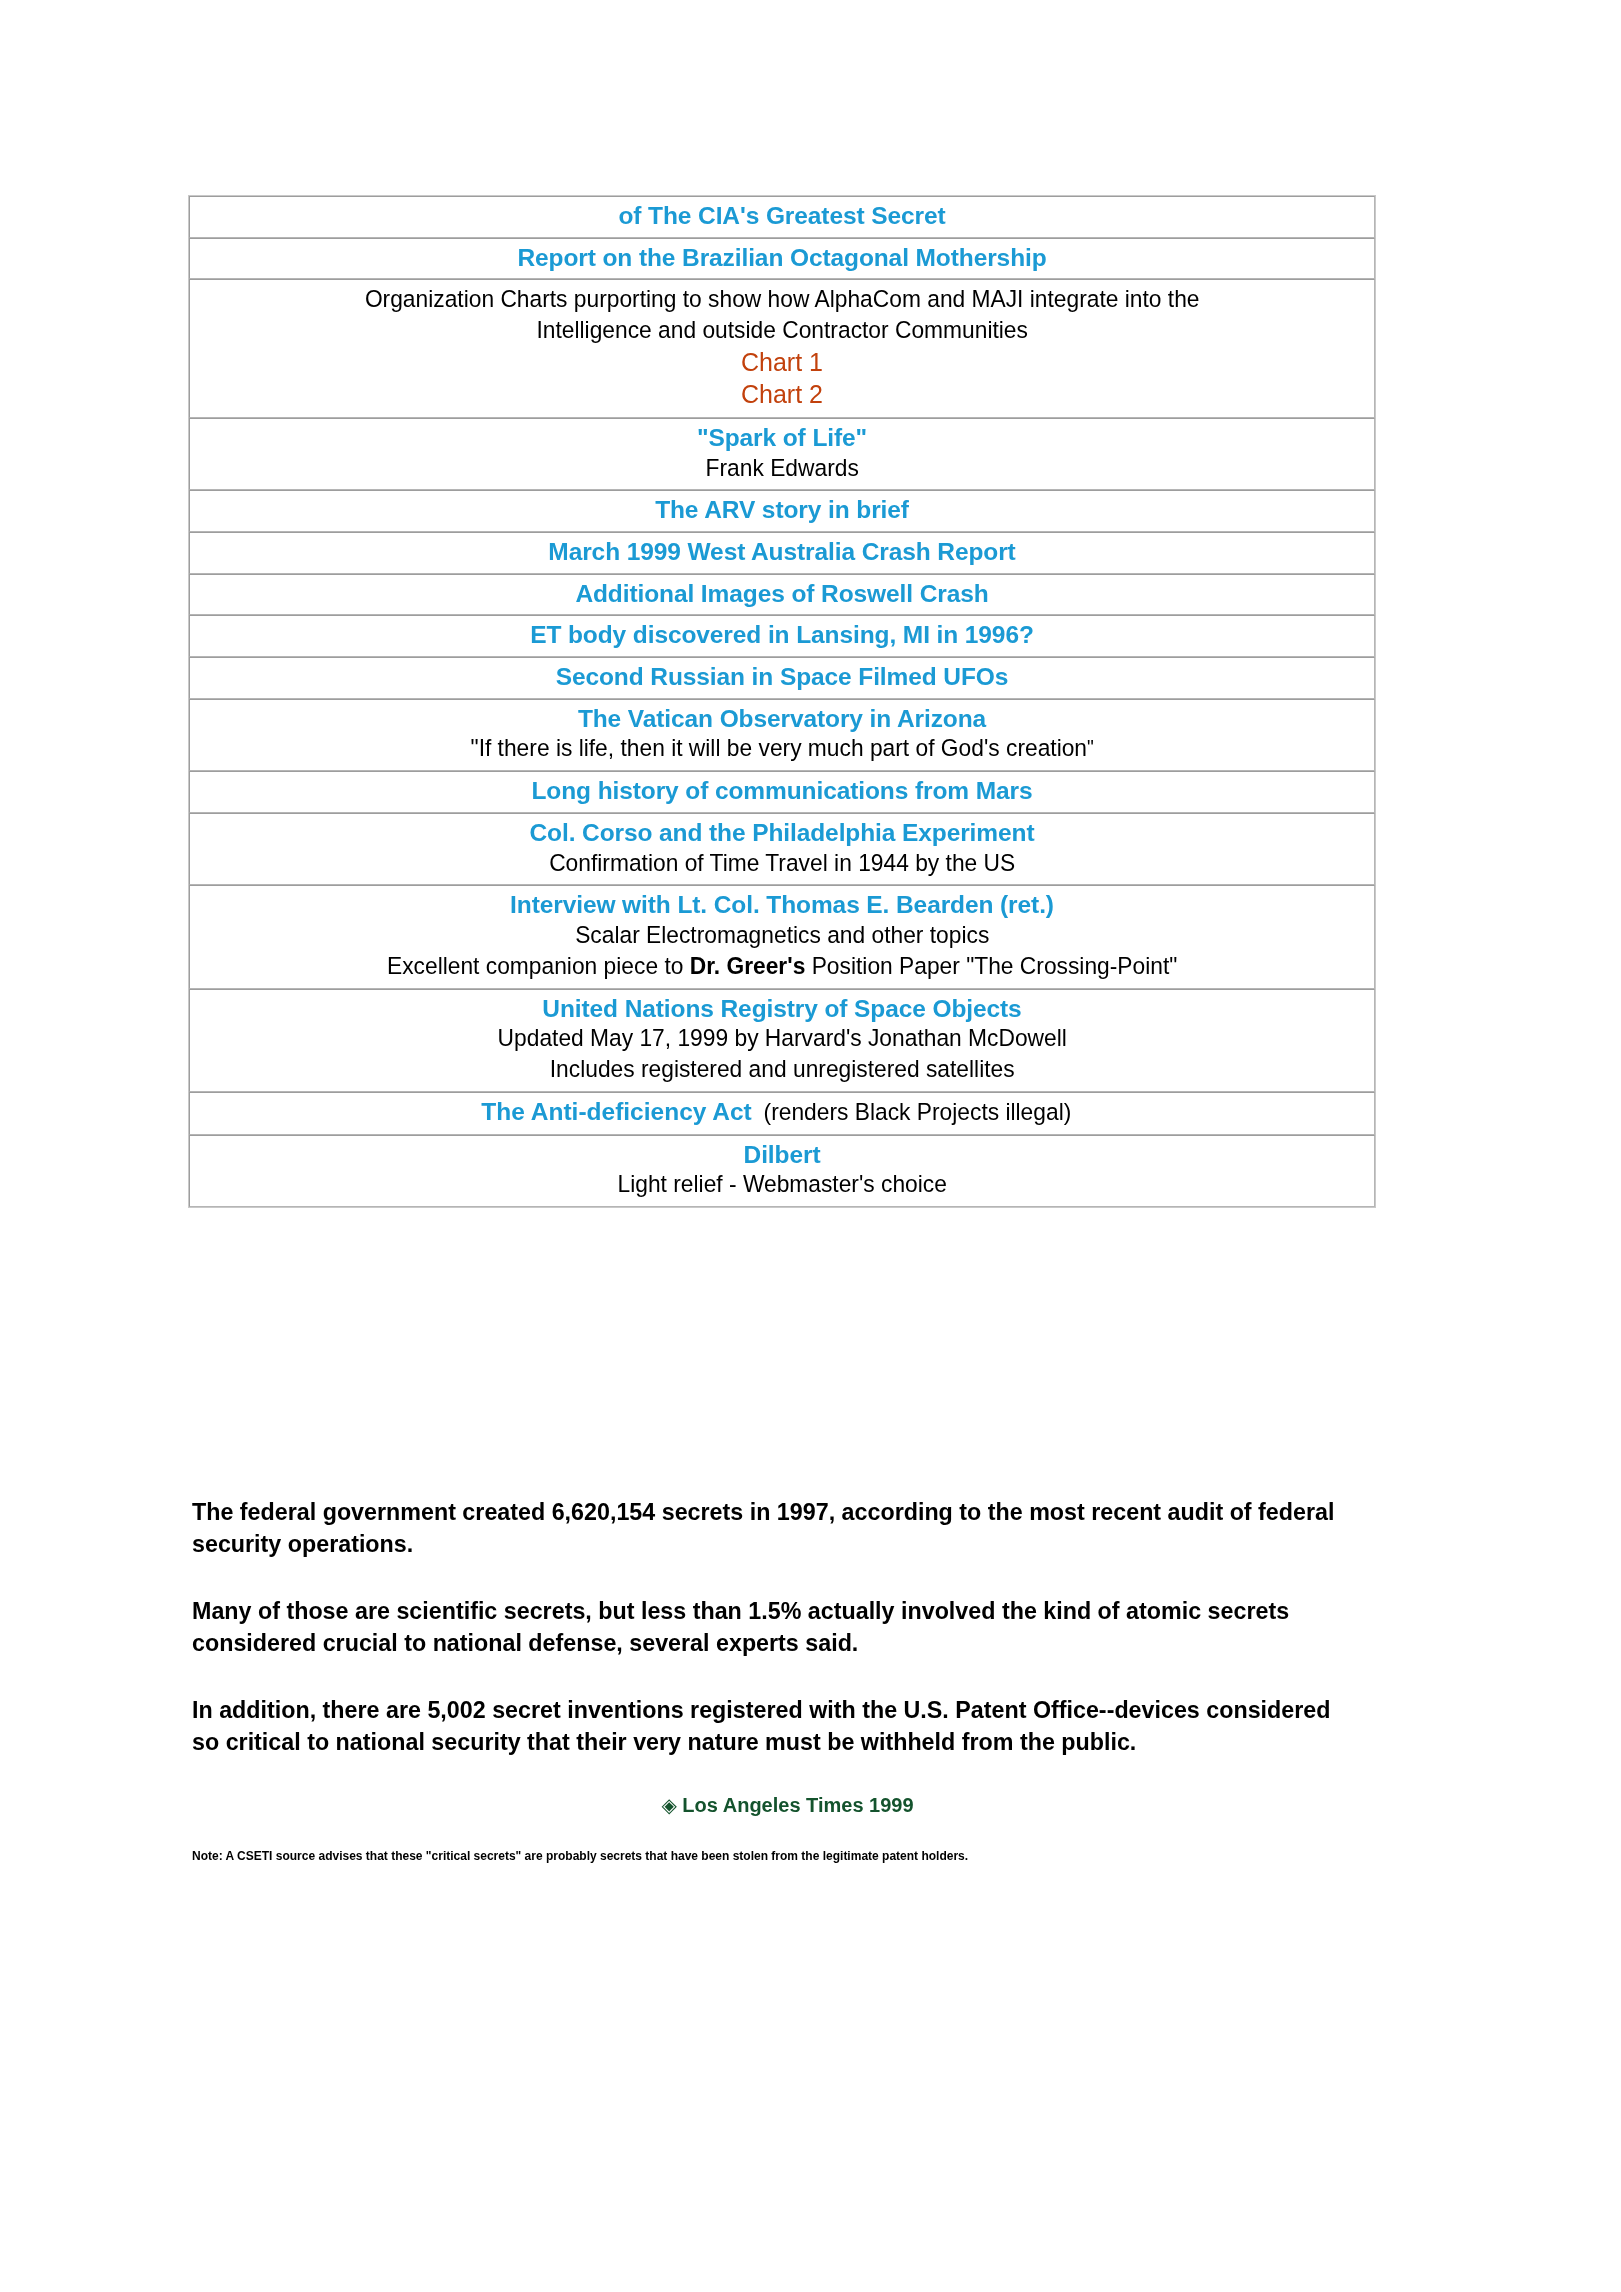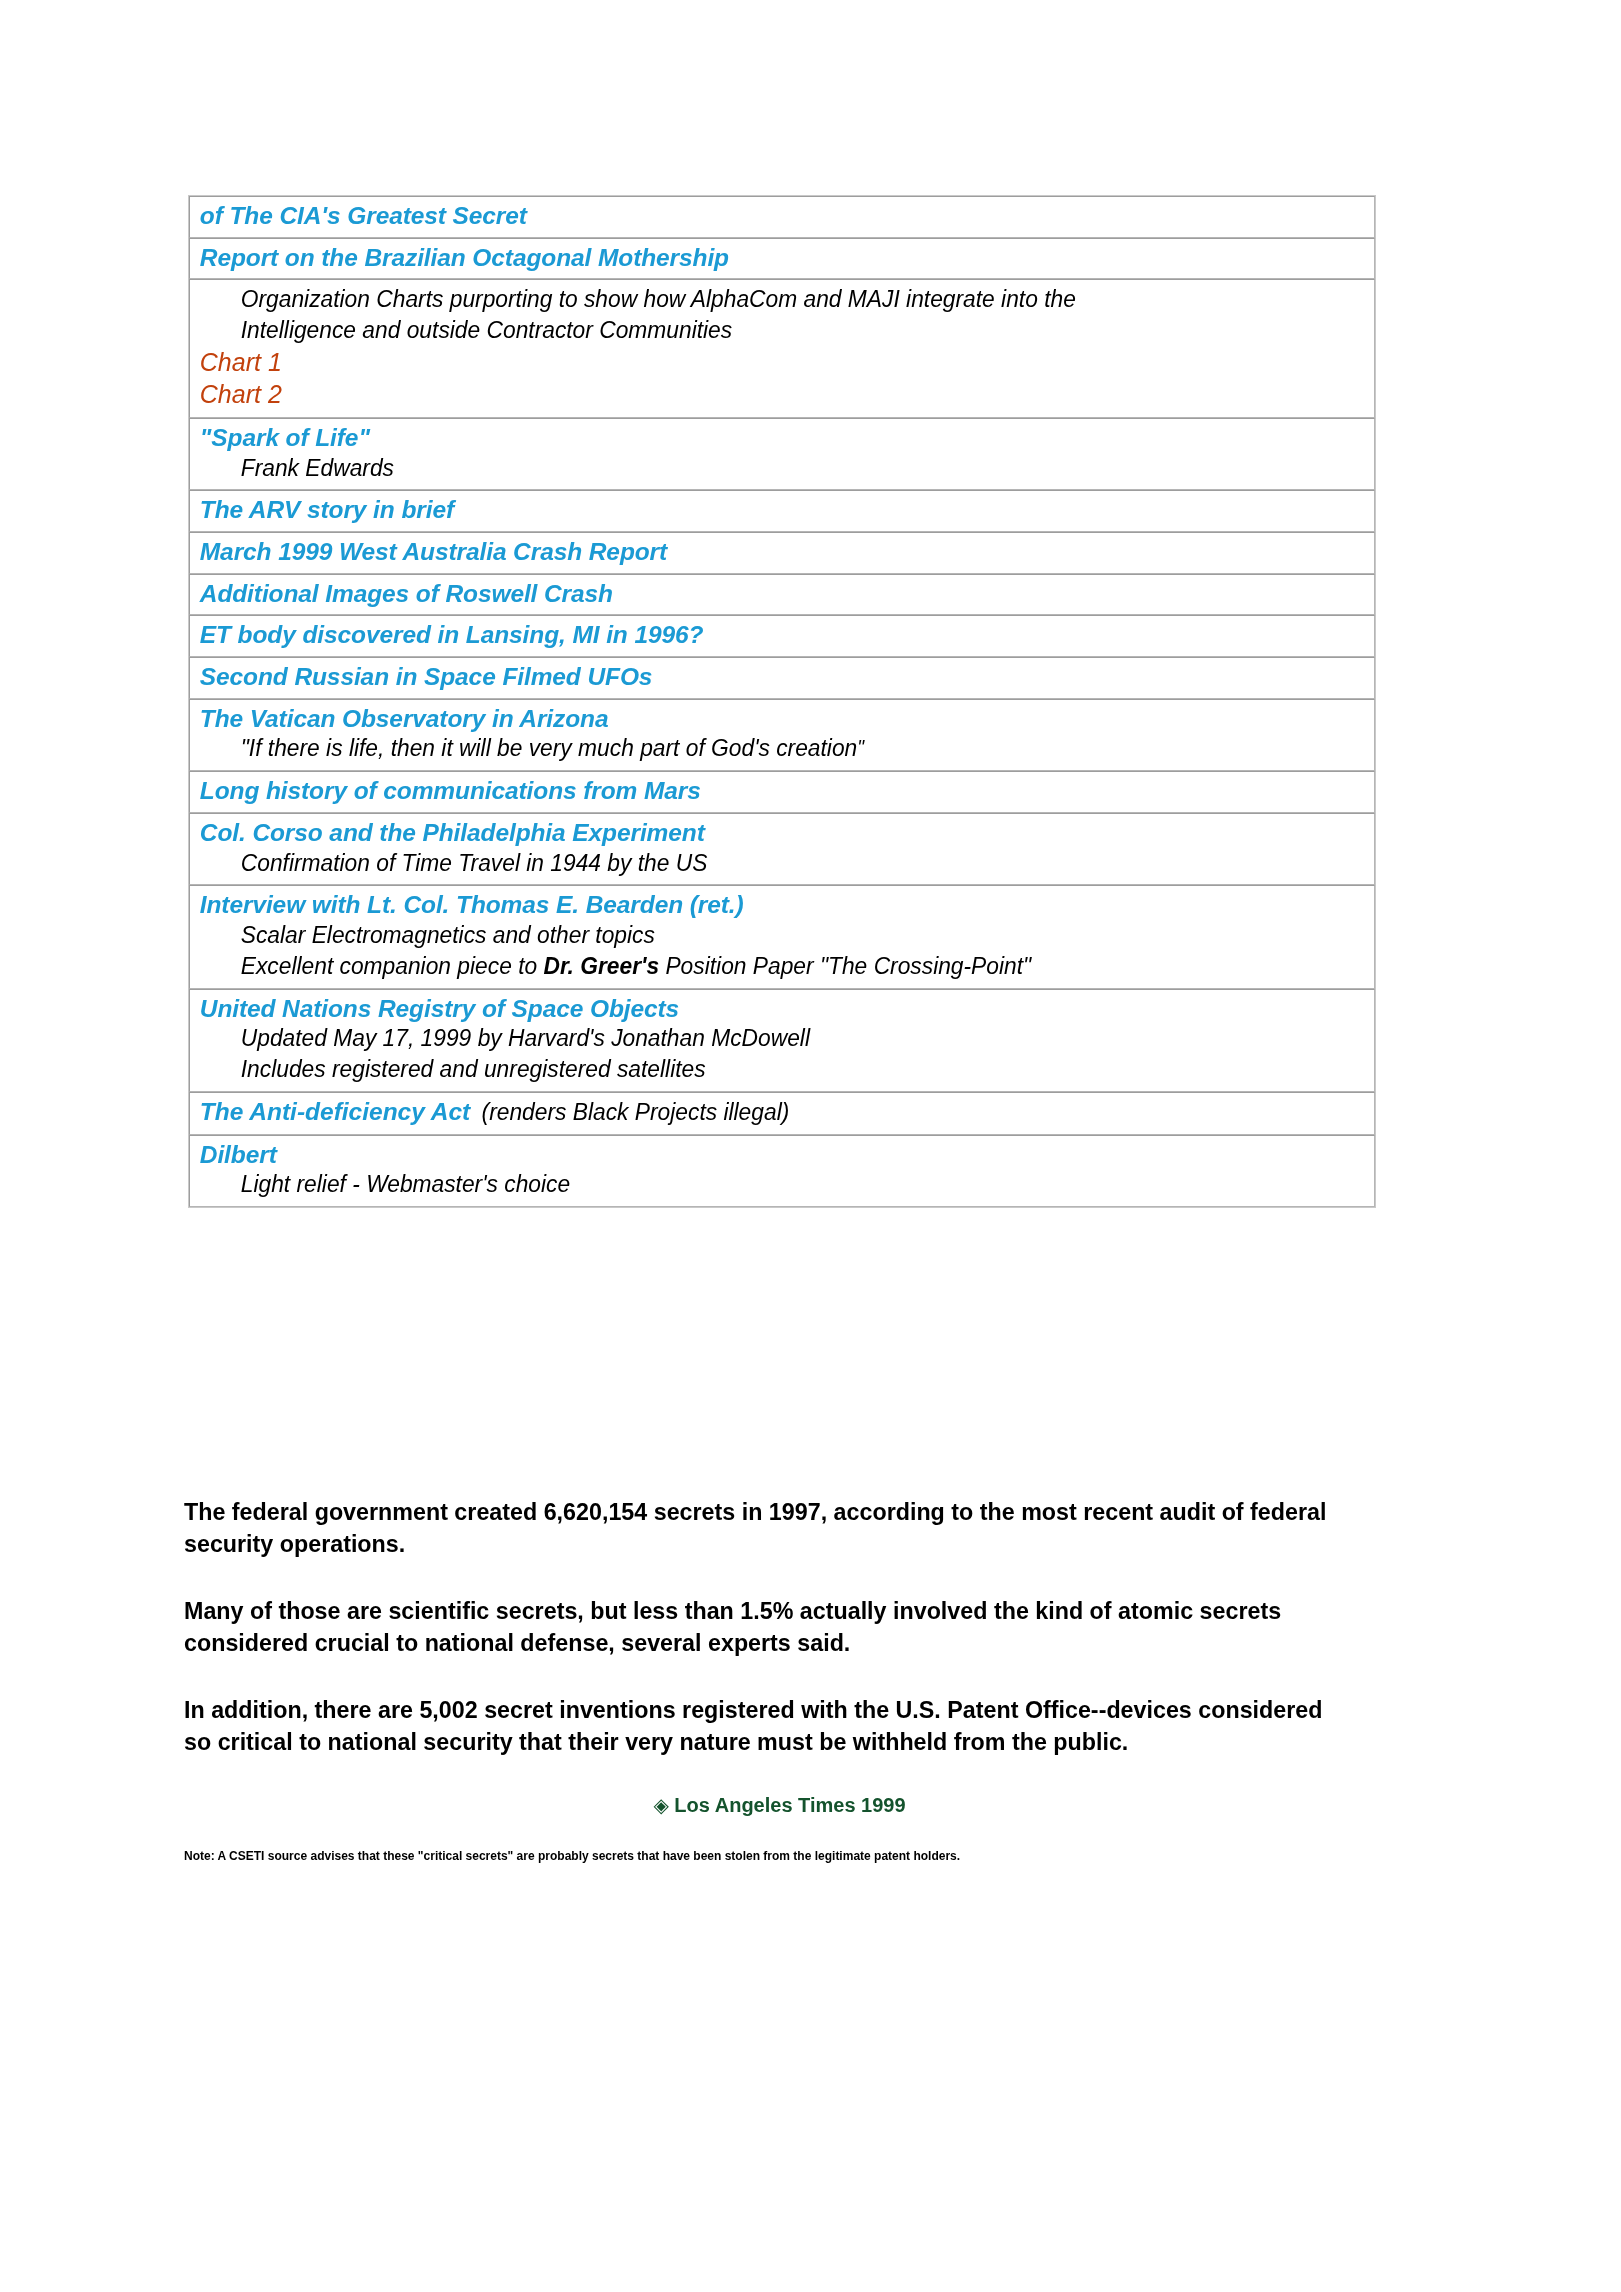--- a/index.html
+++ b/index.html
@@ -34,23 +34,23 @@
     border-collapse: separate;
     border-spacing: 0;
     border: 1px solid #c9c9c9;
     background: #ffffff;
   }
   table.link-table td.cell {
     border: 2px solid #b5b5b5;
     border-top-color: #9d9d9d;
     border-left-color: #9d9d9d;
     background: #ffffff;
+    text-align: center;
     padding: 3.9px 9.8px 5.9px 9.8px;
     vertical-align: middle;
-    font-style: italic;
   }
   table.link-table tr td.cell {
     border-width: 1px;
   }
 
   .ttl {
     color: #1b9ad4;
     font-weight: bold;
     font-size: 24.5px;
     line-height: 1.22;
@@ -88,21 +88,21 @@
   }
   .mixed .b-black {
     color: #000000;
     font-weight: bold;
   }
   .small-quote { font-size: 20.6px; vertical-align: 2px; }
 
   
   .body-copy {
     position: absolute;
-    left: 184px;
+    left: 192px;
     top: 1496px;
     width: 1191px;
   }
   .para {
     font-weight: bold;
     font-size: 24px;
     line-height: 1.33;
     color: #000000;
     margin: 0 0 35px 0;
     transform: scaleX(0.97);

